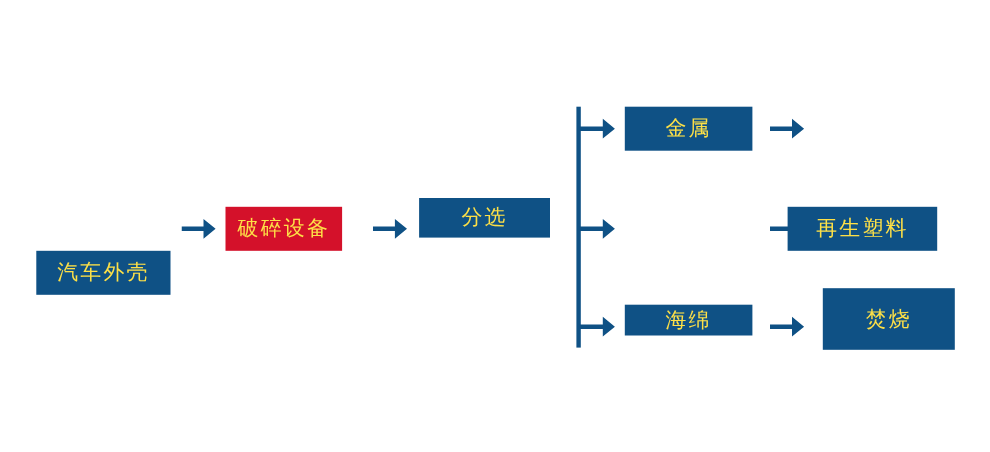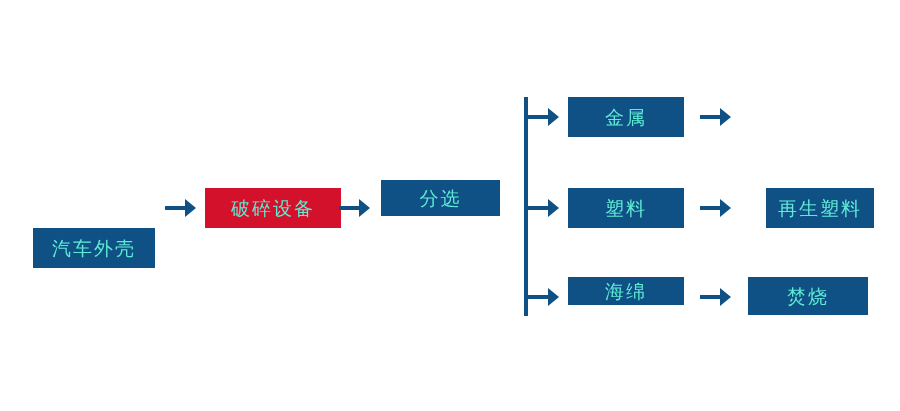--- a/index.html
+++ b/index.html
@@ -16,21 +16,21 @@
     height: 411px;
     background: #ffffff;
     overflow: hidden;
   }
   .node {
     position: absolute;
     box-sizing: border-box;
     display: flex;
     align-items: center;
     justify-content: center;
-    color: #5eead4;
+    color: #fde047;
     font-size: 19px;
     letter-spacing: 2px;
     line-height: 1;
     white-space: nowrap;
     font-family: "DejaVu Sans", "Liberation Sans", sans-serif;
     font-weight: 400;
     user-select: none;
   }
   .node.blue   { background: #0F5185; }
   .node.red    { background: #D4112A; }
@@ -64,21 +64,21 @@
 <div id="canvas">
 
   <div class="node blue" style="left:33px; top:188px; width:122px; height:40px;margin-top:40px;">汽车外壳</div>
 
   <div class="arrow" style="left:163px; top:193px; width:36px; height:30px;">
     <svg width="32" height="22" viewBox="0 0 32 22" aria-hidden="true">
       <path d="M0 9 L20 9 L20 2 L31 11 L20 20 L20 13 L0 13 Z" fill="#0F5185"></path>
     </svg>
   </div>
 
-  <div class="node red" style="left:205px; top:188px; width:136px; height:40px;">破碎设备</div>
+  <div class="node red" style="left:205px; top:188px; width:106px; height:40px;">破碎设备</div>
 
   <div class="arrow" style="left:337px; top:193px; width:36px; height:30px;">
     <svg width="32" height="22" viewBox="0 0 32 22" aria-hidden="true">
       <path d="M0 9 L20 9 L20 2 L31 11 L20 20 L20 13 L0 13 Z" fill="#0F5185"></path>
     </svg>
   </div>
 
   <div class="node blue" style="left:381px; top:180px; width:119px; height:36px;">分选</div>
 
   <div class="bus" style="left:524px; top:97px; width:4px; height:219px;"></div>
@@ -103,33 +103,32 @@
 
   <div class="node blue" style="left:568px; top:97px; width:116px; height:40px;">金属</div>
 
   <div class="arrow" style="left:698px; top:102px; width:36px; height:30px;">
     <svg width="32" height="22" viewBox="0 0 32 22" aria-hidden="true">
       <path d="M0 9 L20 9 L20 2 L31 11 L20 20 L20 13 L0 13 Z" fill="#0F5185"></path>
     </svg>
   </div>
 
 
-  <div class="node blue" style="left:568px; top:188px; width:116px; height:40px;">塑料</div>
 
   <div class="arrow" style="left:698px; top:193px; width:36px; height:30px;">
     <svg width="32" height="22" viewBox="0 0 32 22" aria-hidden="true">
       <path d="M0 9 L20 9 L20 2 L31 11 L20 20 L20 13 L0 13 Z" fill="#0F5185"></path>
     </svg>
   </div>
 
-  <div class="node blue" style="left:766px; top:188px; width:108px; height:40px;">再生塑料</div>
+  <div class="node blue" style="left:716px; top:188px; width:136px; height:40px;">再生塑料</div>
 
   <div class="node blue" style="left:568px; top:277px; width:116px; height:28px;">海绵</div>
 
   <div class="arrow" style="left:698px; top:282px; width:36px; height:30px;">
     <svg width="32" height="22" viewBox="0 0 32 22" aria-hidden="true">
       <path d="M0 9 L20 9 L20 2 L31 11 L20 20 L20 13 L0 13 Z" fill="#0F5185"></path>
     </svg>
   </div>
 
-  <div class="node blue" style="left:748px; top:277px; width:120px; height:38px;">焚烧</div>
+  <div class="node blue" style="left:748px; top:262px; width:120px; height:56px;">焚烧</div>
 
 </div>
 
 </body></html>

